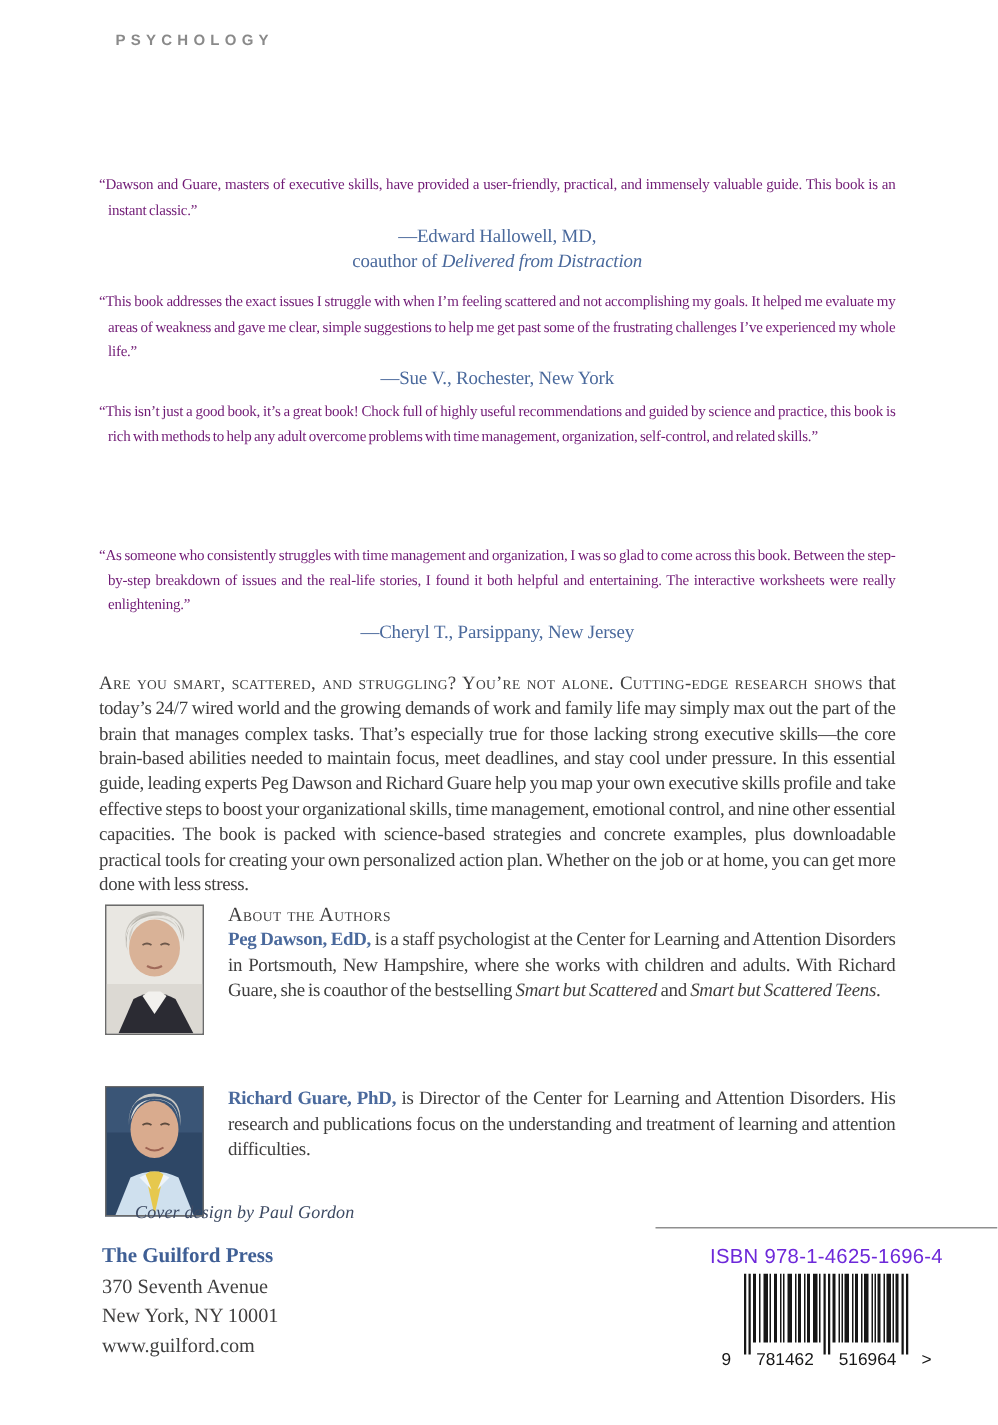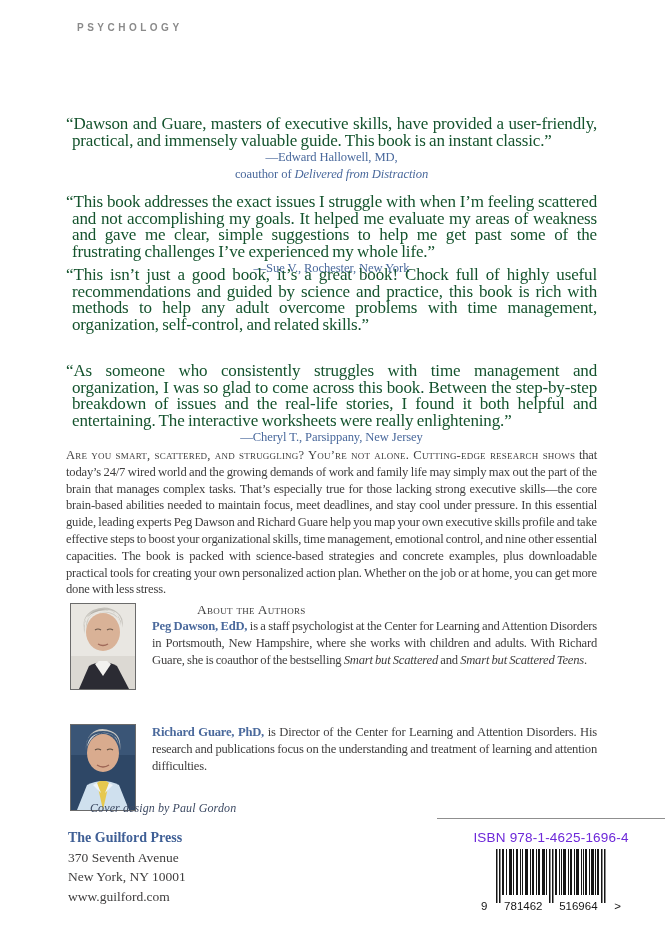--- a/index.html
+++ b/index.html
@@ -11,22 +11,22 @@
   
   .category {
     left:77px; top:22px;
     font-family:"Liberation Sans", sans-serif;
     font-size:10px; letter-spacing:3.5px; color:#8a8a8a; font-weight:bold;
   }
 
   
   .quote-block { left:66px; width:531px; }
   .quote-text {
-    text-align:justify; font-size:17px; line-height:16.6px;
-    letter-spacing:-0.15px; word-spacing:-0.7px; color:#14532d;
+    text-align:justify; font-size:10px; line-height:16.6px;
+    letter-spacing:-0.15px; word-spacing:-0.7px; color:#701a75;
     text-indent:-6px; padding-left:6px;
   }
   .attr {
     text-align:center; font-size:12.6px; line-height:16.6px;
     color:#4a699c; letter-spacing:-0.1px;
   }
   .attr i { font-style:italic; }
 
   
   .description {
@@ -37,21 +37,21 @@
   .smallcaps { font-variant:small-caps; letter-spacing:0.2px; }
 
   
   .about { left:70px; top:601px; width:527px; }
   .photo-frame {
     position:absolute; left:0; width:66px; height:87px;
     border:1px solid #6b6b6b; background:#e8e6e2; overflow:hidden;
   }
   .photo-frame svg { display:block; }
   .bio-col { margin-left:82px; }
-  .about-heading { font-variant:small-caps; font-size:13.5px; letter-spacing:0.3px; line-height:17px; color:#3f3e3e;margin-left:45px; }
+  .about-heading { font-variant:small-caps; font-size:13.5px; letter-spacing:0.3px; line-height:17px; color:#3f3e3e; }
   .bio {
     text-align:justify; font-size:12.6px; line-height:16.8px;
     letter-spacing:-0.2px; word-spacing:-0.7px;
   }
   .author-name { color:#4a699c; font-weight:bold; }
   .bio i { font-style:italic; }
   .bio-row { position:relative; min-height:100px; }
   .bio-row.second { margin-top:23px; min-height:88px; }
 
   

